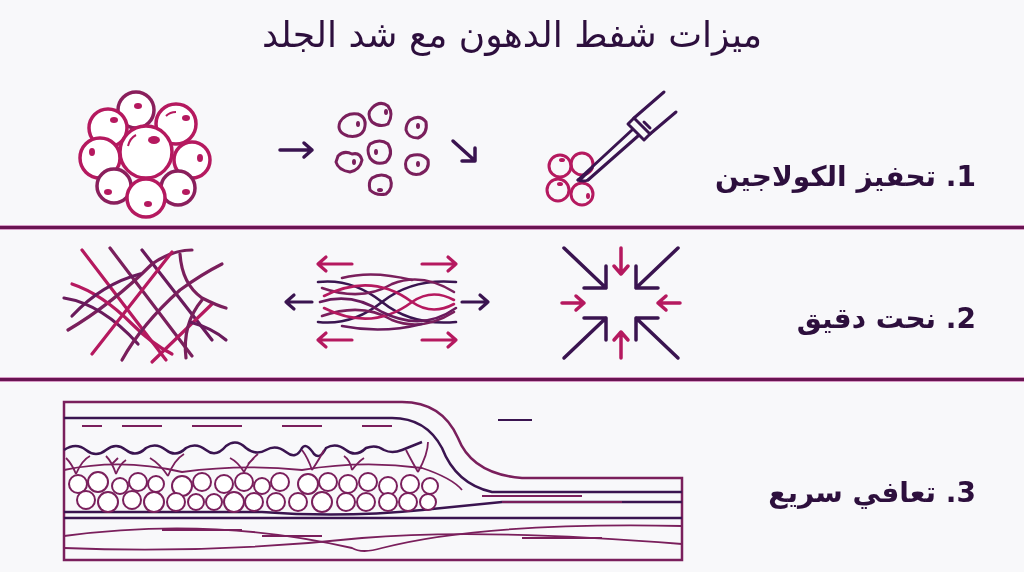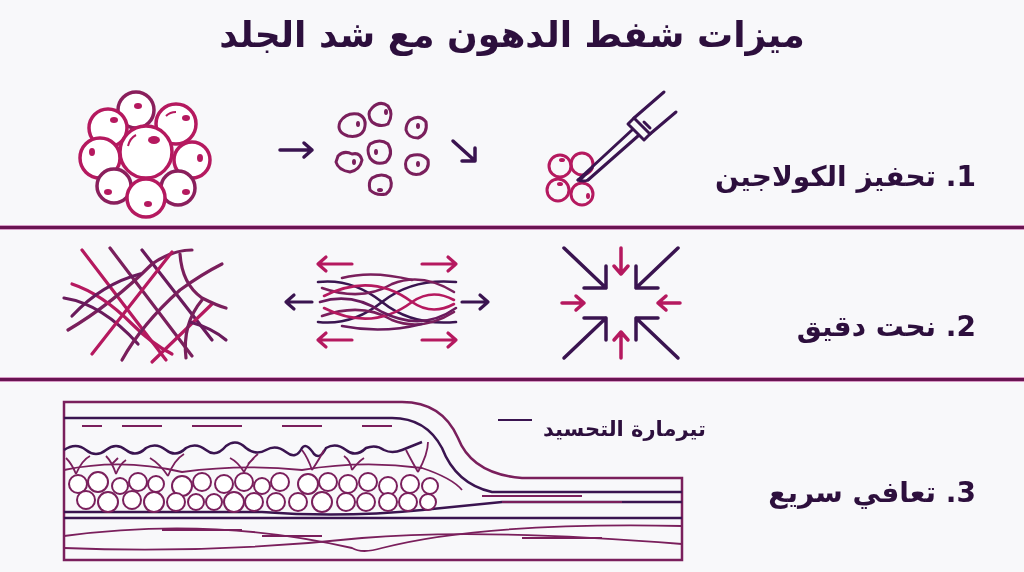--- a/index.html
+++ b/index.html
@@ -5,21 +5,21 @@
   html, body { margin: 0; padding: 0; }
   body {
     width: 1024px; height: 572px; overflow: hidden;
     background: #f8f8fa;
     font-family: "DejaVu Sans", sans-serif;
     position: relative;
   }
   .title {
     position: absolute; left: 0; top: 14px; width: 1024px;
     text-align: center; direction: rtl;
-    font-size: 36px; font-weight: bold; color: #2d0f3d;
+    font-size: 36px; font-weight: normal; color: #2d0f3d;
   }
   .row-label {
     position: absolute; direction: rtl; text-align: right;
     font-size: 28px; font-weight: bold; color: #2d0f3d;
     right: 48px;
     margin-top: 24px;
   }
   .divider {
     position: absolute; left: 0; width: 1024px; height: 3px;
     background: #6a1452;
@@ -124,21 +124,21 @@
       <path d="M40 92 L52 80"></path>
       <path d="M88 36 L104 52 L110 46 L94 30 Z"></path>
       <path d="M94 30 L124 4 M110 46 L136 24"></path>
       <path d="M104 34 L110 40"></path>
     </g>
   </svg>
 </div>
 
 <div class="divider" style="top:226px;"></div>
 
-<div class="row-label" style="top:286px;">2. نحت دقيق</div>
+<div class="row-label" style="top:278px;">2. نحت دقيق</div>
 
 <div class="panel" style="left:62px; top:244px;">
   <svg width="170" height="122" viewBox="0 0 170 122">
     <g fill="none" stroke-width="3.2" stroke-linecap="round">
       <path d="M20 6 L104 116" stroke="#b5195f"></path>
       <path d="M48 4 L130 112" stroke="#7a1f5c"></path>
       <path d="M80 6 L150 96" stroke="#6a1a5c"></path>
       <path d="M6 86 Q50 60 90 20 Q110 6 130 6" stroke="#7a1f5c"></path>
       <path d="M10 40 Q40 50 70 80 Q90 100 110 110" stroke="#b5195f"></path>
       <path d="M2 54 Q40 60 76 100" stroke="#6a1a5c"></path>
@@ -257,14 +257,13 @@
         <circle cx="304" cy="104" r="9"></circle>
         <circle cx="326" cy="104" r="9"></circle>
       <circle cx="346" cy="104" r="9"></circle>
         <circle cx="366" cy="104" r="8"></circle>
     </g>
     <path d="M470 22 H436" stroke="#3a1450" stroke-width="2"></path>
   </svg>
 </div>
 
 <div class="callout" style="right:318px; top:416px;">
-  <div>تيرمارة التحسيد</div>
 </div>
 
 </body></html>

